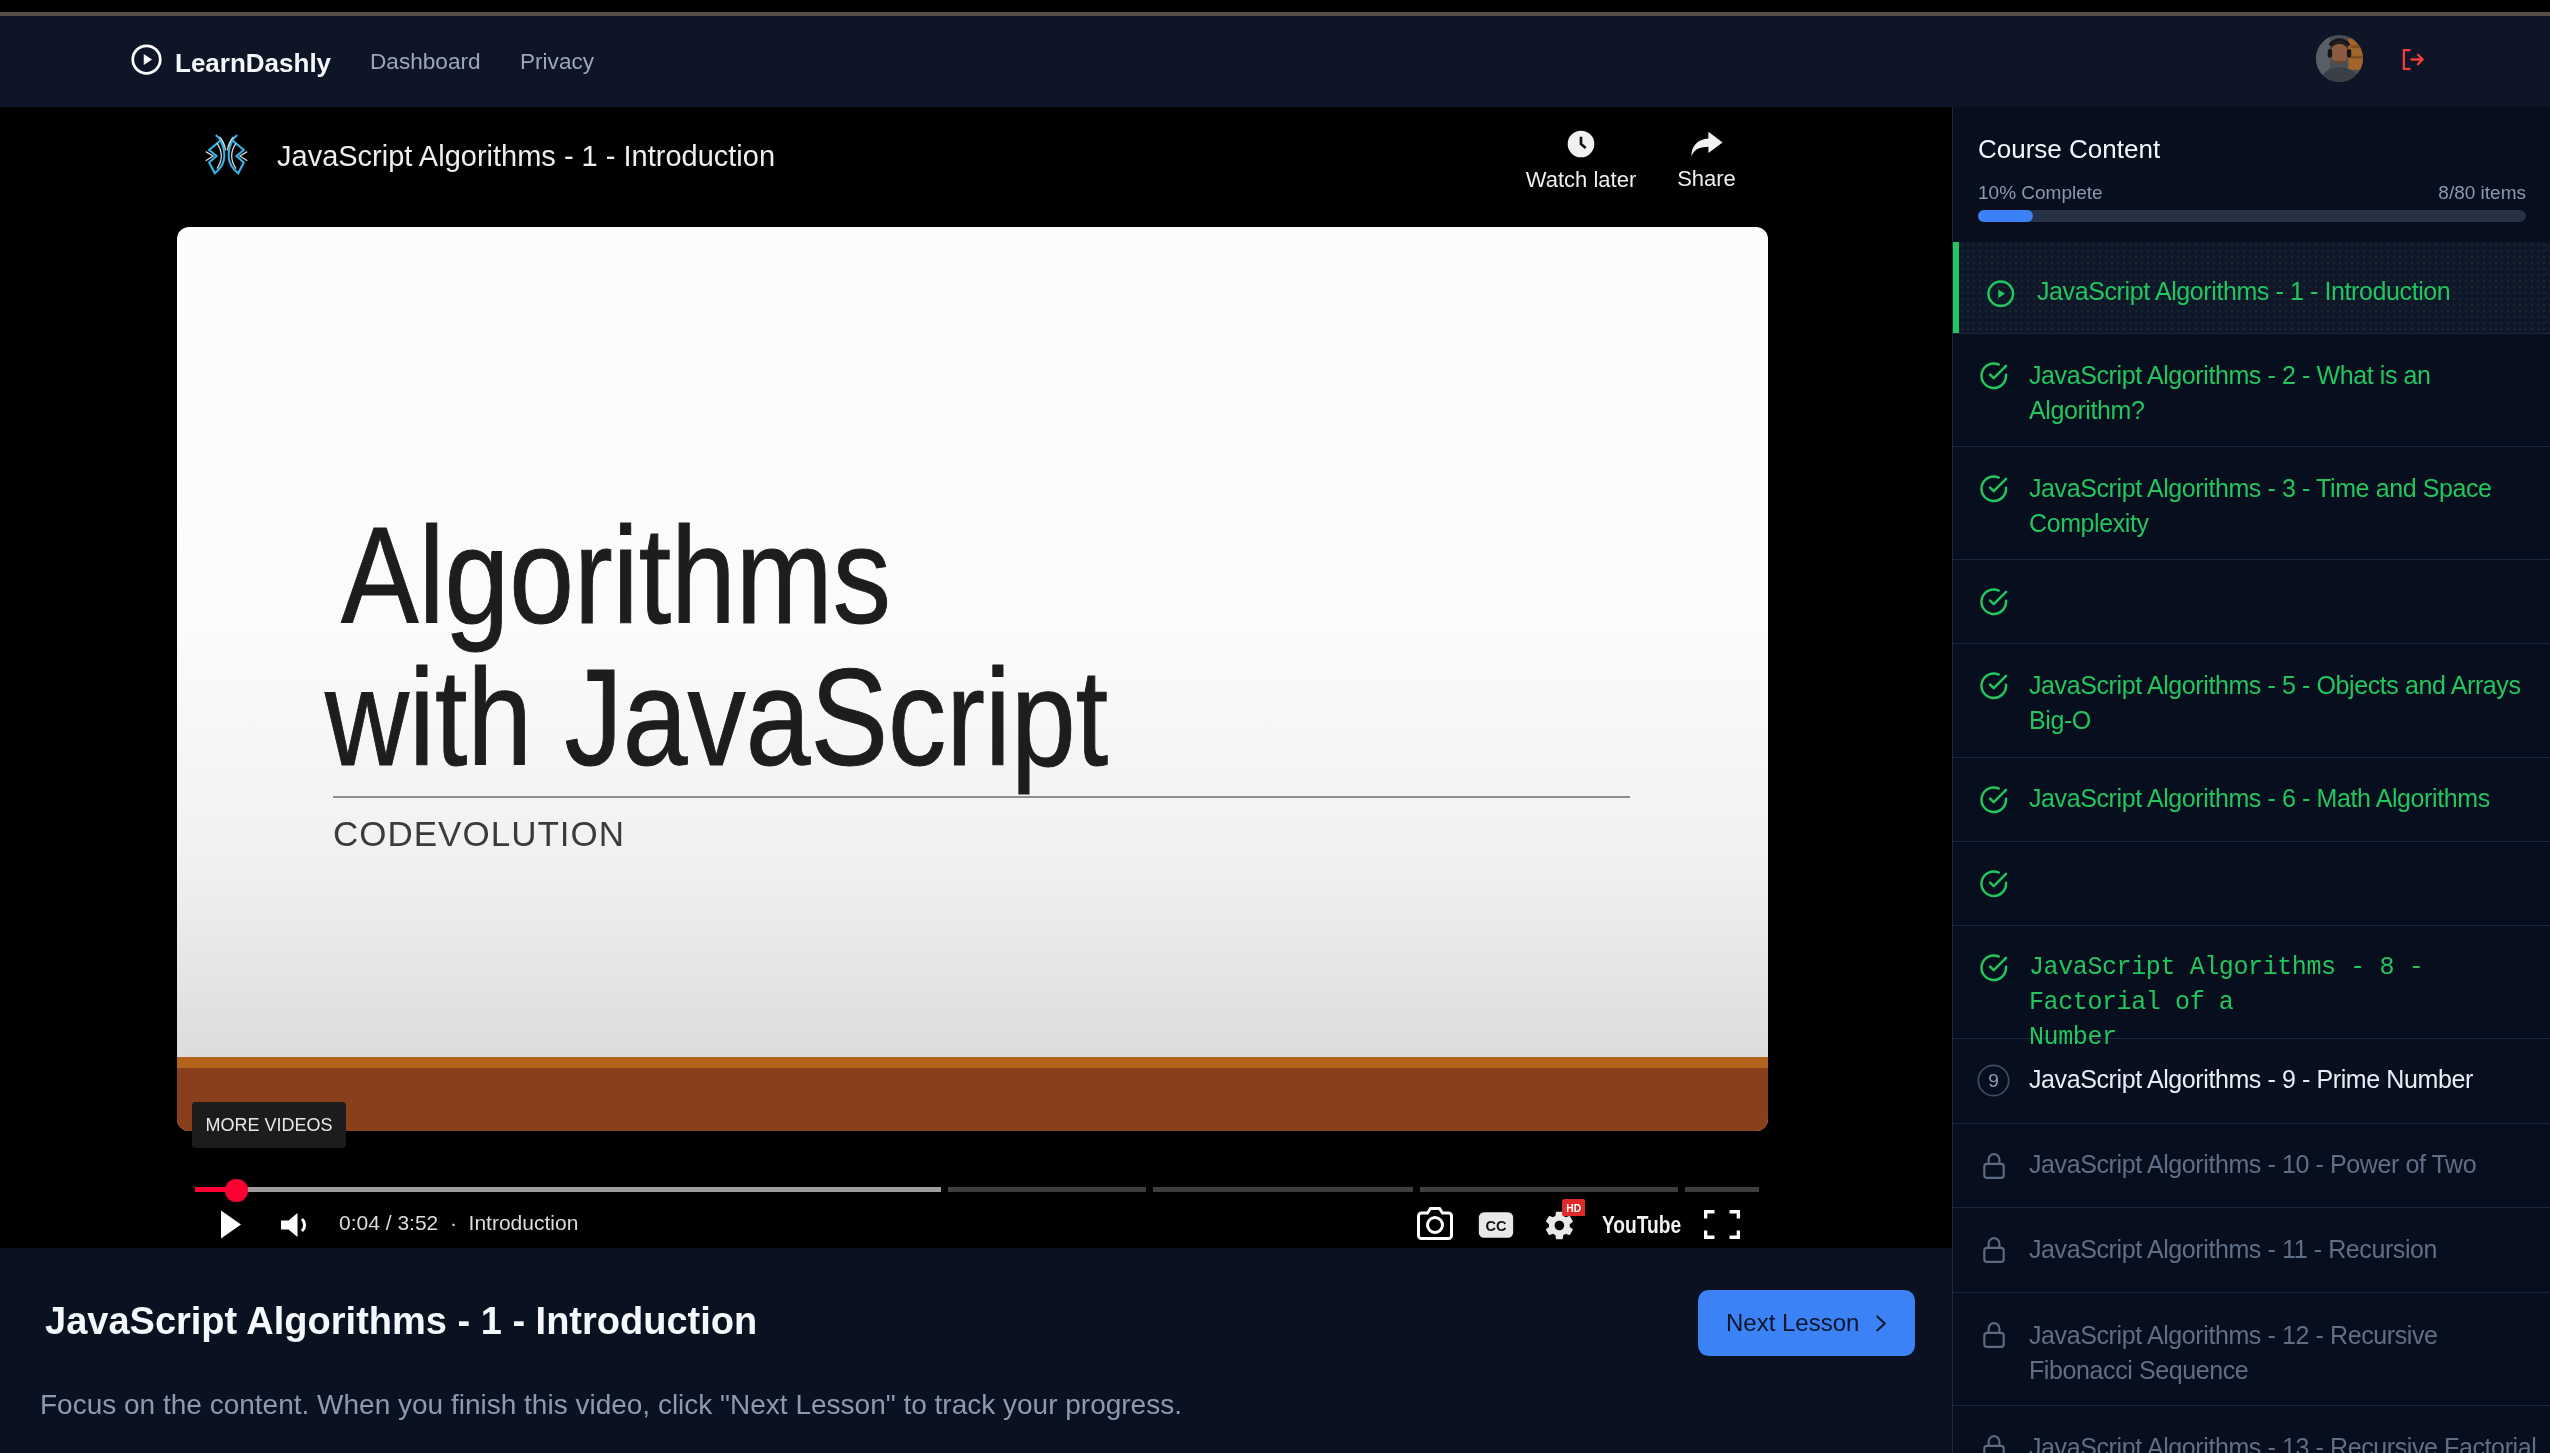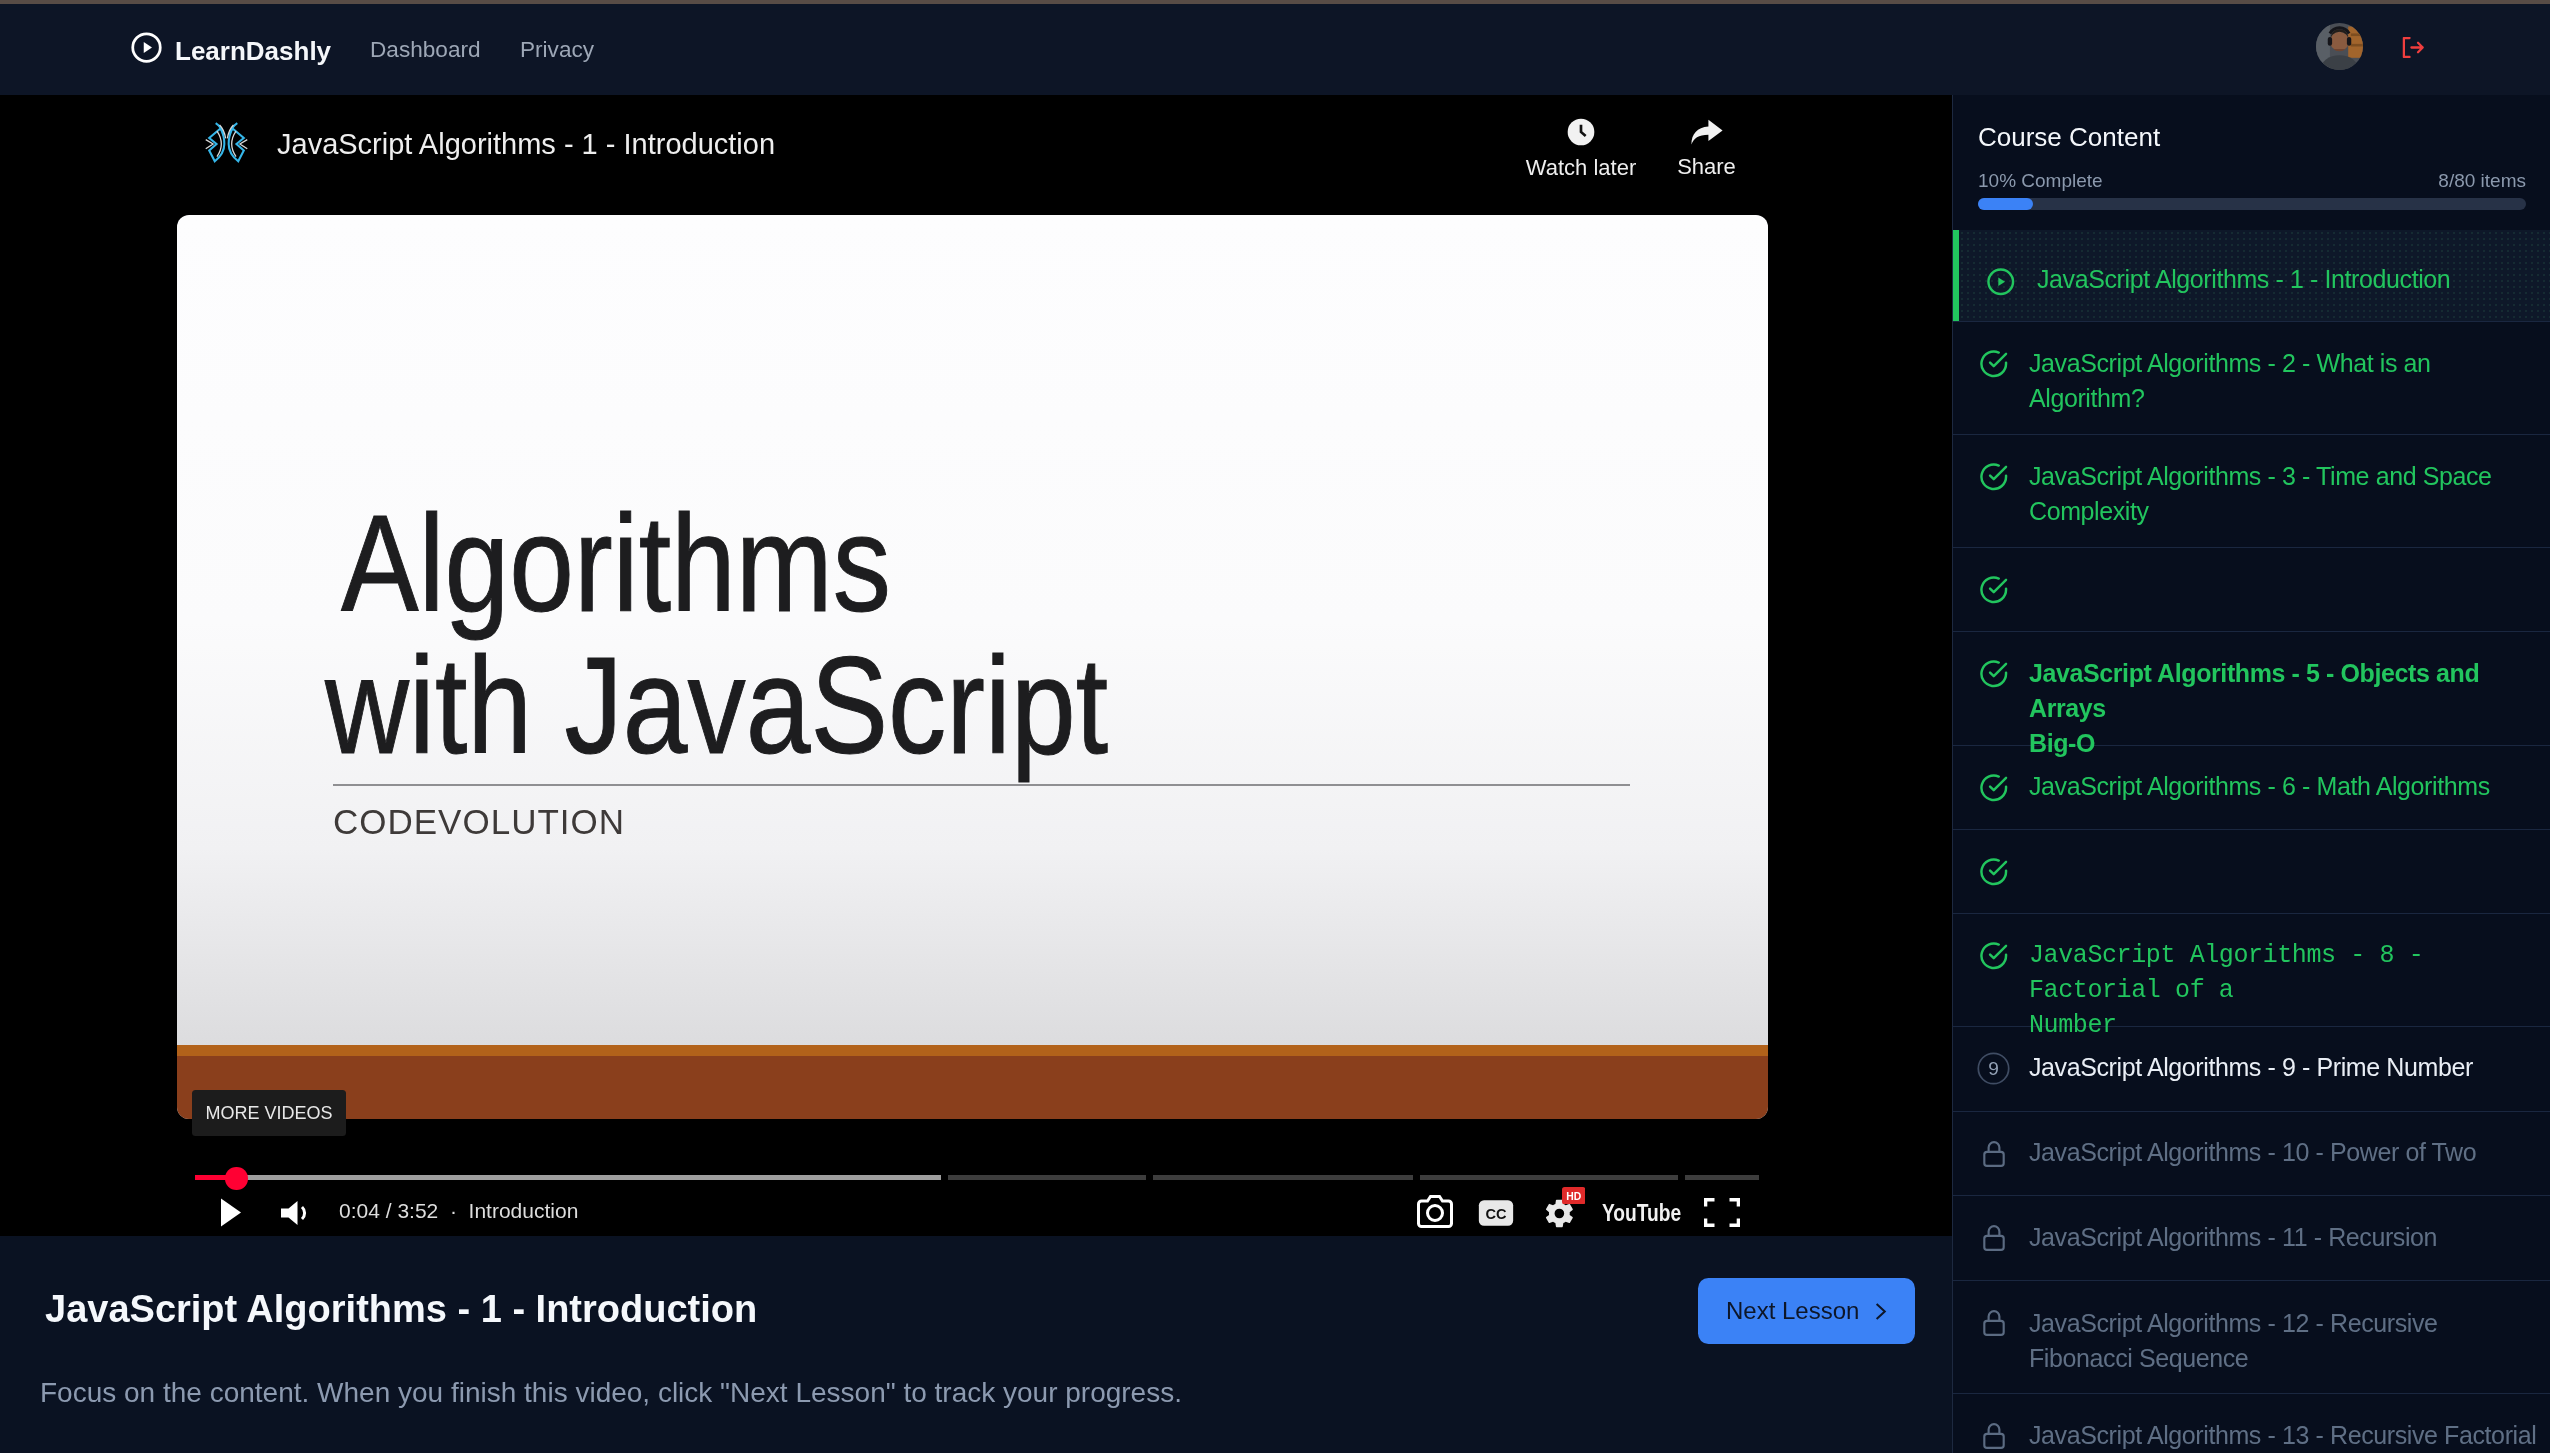--- a/index.html
+++ b/index.html
@@ -1,18 +1,18 @@
 <!DOCTYPE html>
 <html style="font-size:14px"><head>
 <meta charset="utf-8">
 <style>
   * { margin:0; padding:0; box-sizing:border-box; -webkit-font-smoothing:antialiased; }
   html,body { width:2550px; height:1453px; background:#000; font-family:"Liberation Sans", sans-serif; overflow:hidden; }
   .abs { position:absolute; }
-  #page { position:relative; width:2550px; height:1303px; }
+  #page { position:relative; width:2550px; height:1303px;margin-top:12px; }
   .dots { background-image:radial-gradient(rgba(94,234,150,0.09) 0.9px, transparent 1px); background-size:6px 6px; }
   .seg { position:absolute; top:1175px; height:5.2px; background:rgba(255,255,255,0.24); }
 </style>
 </head>
 <body>
 <div id="page">
 
   <div class="abs" style="left:0;top:0;width:2550px;height:4.3px;background:#584c46;"></div>
 
   <div class="abs" style="left:0;top:4.3px;width:2550px;height:91px;background:#0d1526;"></div>
@@ -169,21 +169,21 @@
 <div class="abs" style="left:1953px;top:631px;width:597px;height:0.9px;background:#1a2740;"></div>
 <svg class="abs" style="left:1979px;top:575px;" width="29.5" height="29.5" viewBox="0 0 24 24" fill="none" stroke="#22c55e" stroke-width="2" stroke-linecap="round" stroke-linejoin="round">
       <path d="M22 11.08V12a10 10 0 1 1-5.93-9.14"></path>
       <polyline points="22 4 12 14.01 9 11.01"></polyline>
     </svg>
 <div class="abs" style="left:1953px;top:745px;width:597px;height:0.9px;background:#1a2740;"></div>
 <svg class="abs" style="left:1979px;top:659px;" width="29.5" height="29.5" viewBox="0 0 24 24" fill="none" stroke="#22c55e" stroke-width="2" stroke-linecap="round" stroke-linejoin="round">
       <path d="M22 11.08V12a10 10 0 1 1-5.93-9.14"></path>
       <polyline points="22 4 12 14.01 9 11.01"></polyline>
     </svg>
-<div class="abs" style="left:2029px;top:656px;font-size:25px;letter-spacing:-0.4px;line-height:35px;color:#22c55e;font-weight:bold;">JavaScript Algorithms - 5 - Objects and Arrays<br>Big-O</div>
+<div class="abs" style="left:2029px;top:656px;font-size:25px;letter-spacing:-0.4px;line-height:35px;color:#22c55e;">JavaScript Algorithms - 5 - Objects and Arrays<br>Big-O</div>
 <div class="abs" style="left:1953px;top:829px;width:597px;height:0.9px;background:#1a2740;"></div>
 <svg class="abs" style="left:1979px;top:773px;" width="29.5" height="29.5" viewBox="0 0 24 24" fill="none" stroke="#22c55e" stroke-width="2" stroke-linecap="round" stroke-linejoin="round">
       <path d="M22 11.08V12a10 10 0 1 1-5.93-9.14"></path>
       <polyline points="22 4 12 14.01 9 11.01"></polyline>
     </svg>
 <div class="abs" style="left:2029px;top:769px;font-size:25px;letter-spacing:-0.4px;line-height:35px;color:#22c55e;">JavaScript Algorithms - 6 - Math Algorithms</div>
 <div class="abs" style="left:1953px;top:913px;width:597px;height:0.9px;background:#1a2740;"></div>
 <svg class="abs" style="left:1979px;top:857px;" width="29.5" height="29.5" viewBox="0 0 24 24" fill="none" stroke="#22c55e" stroke-width="2" stroke-linecap="round" stroke-linejoin="round">
       <path d="M22 11.08V12a10 10 0 1 1-5.93-9.14"></path>
       <polyline points="22 4 12 14.01 9 11.01"></polyline>

